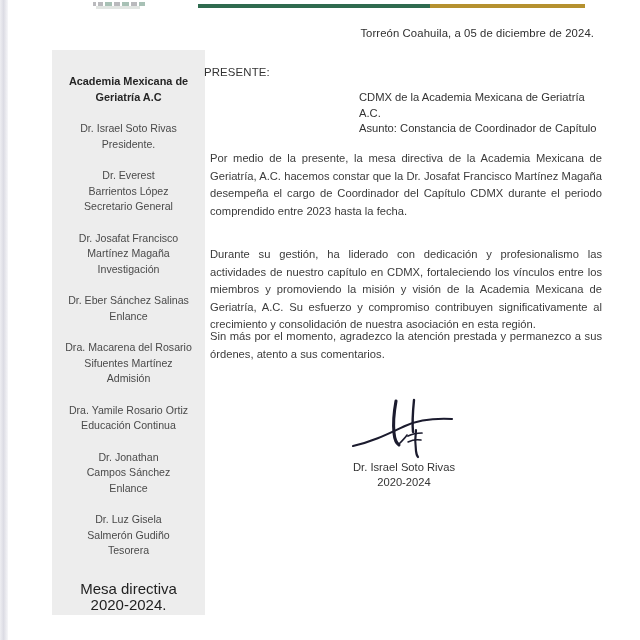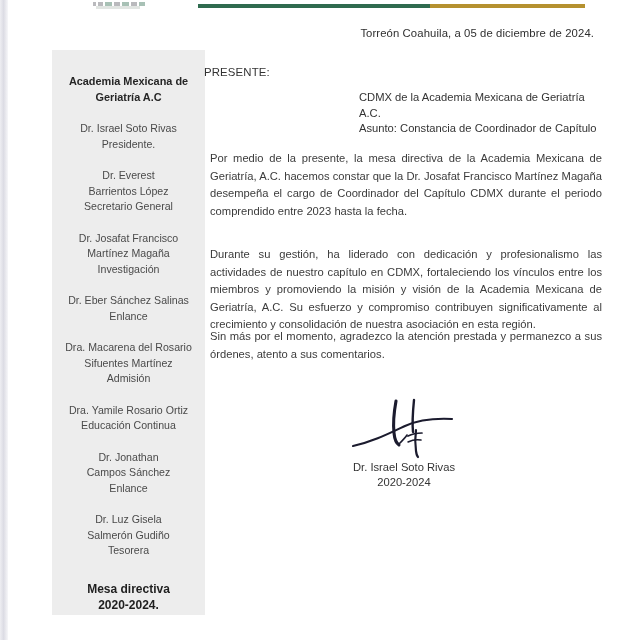--- a/index.html
+++ b/index.html
@@ -138,23 +138,23 @@
     margin: 6px 0 0 0;
   }
   .sb-block {
     margin-top: 16px;
   }
   .sb-line {
     display: block;
   }
   .sb-footer {
     margin-top: 22px;
-    font-weight: bold;
+    font-weight: normal;
     color: #1f1f1f;
-    font-size: 12px;
+    font-size: 15px;
     line-height: 16px;
   }
 
   
   .body-col {
     position: absolute;
     left: 196px;
     top: 58px;
     width: 396px;
     color: #3a3a3a;

